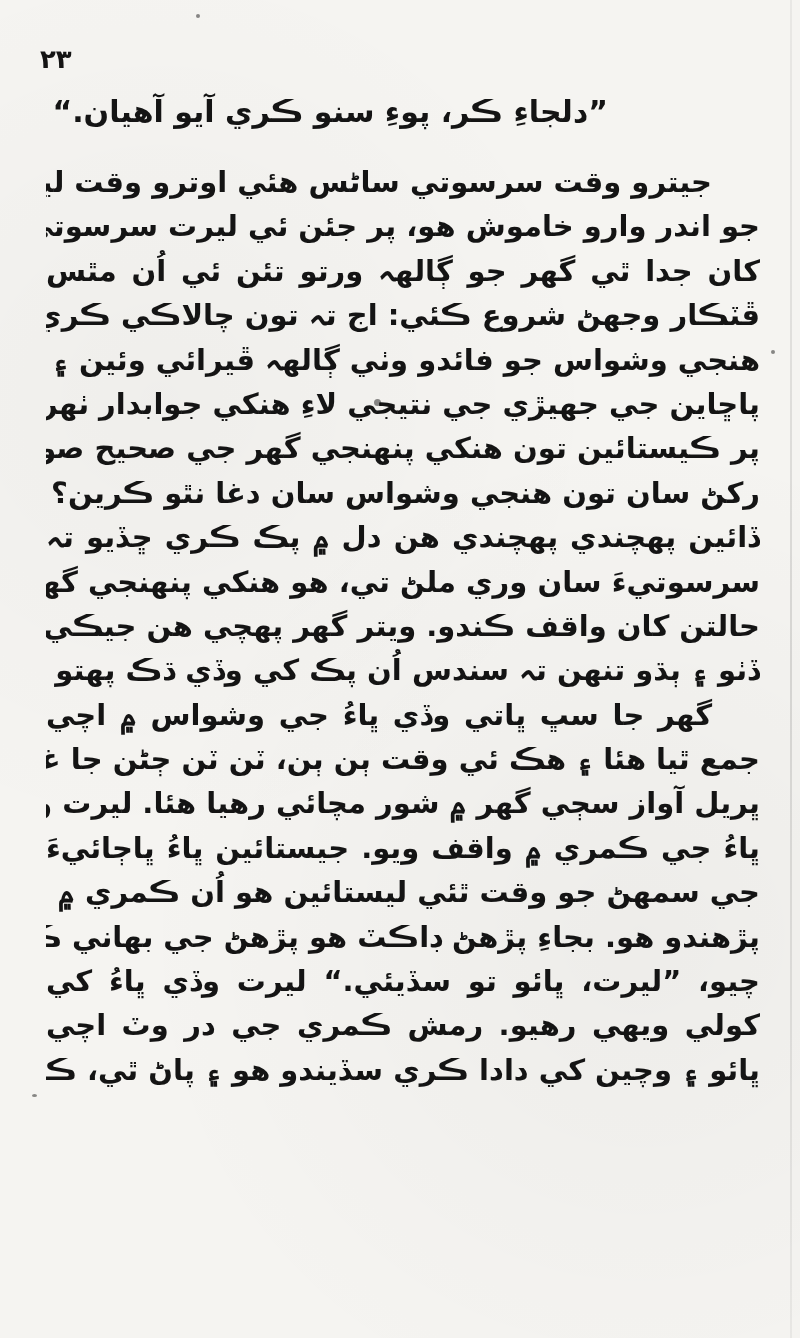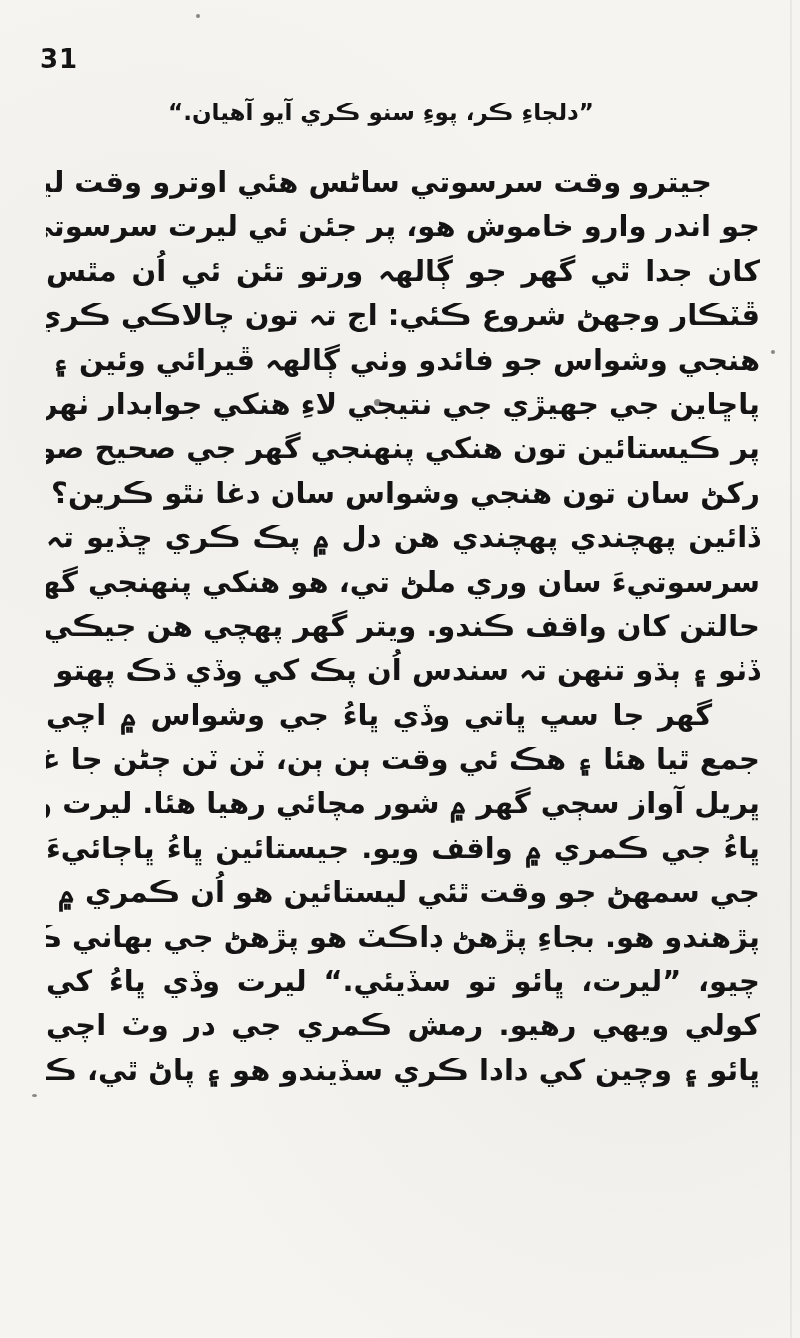--- a/index.html
+++ b/index.html
@@ -37,26 +37,26 @@
       position: absolute;
       left: 40px;
       top: 44px;
       font-size: 26px;
       font-weight: bold;
       direction: rtl;
       letter-spacing: 1px;
     }
     .heading {
       position: absolute;
-      left: 146px;
+      left: 138px;
       width: 470px;
       top: 88px;
       direction: rtl;
       text-align: center;
-      font-size: 23px;
+      font-size: 30px;
       font-weight: bold;
       line-height: 48px;
       white-space: nowrap;
     }
     .body-text {
       position: absolute;
       left: 46px;
       top: 160px;
       width: 714px;
       direction: rtl;
@@ -83,21 +83,21 @@
       border-radius: 50%;
       background: rgba(0,0,0,0.45);
     }
   </style>
 </head>
 <body>
 
 <div class="page">
   <div class="right-edge"></div>
 
-  <div class="page-number">31</div>
+  <div class="page-number">٢٣</div>
 
   <div class="heading">”دلجاءِ ڪر، پوءِ سنو ڪري آيو آهيان.“</div>
 
   <div class="body-text">
     <div class="line indent">جيترو وقت سرسوتي ساڻس هئي اوترو وقت ليرت</div>
     <div class="line">جو اندر وارو خاموش هو، پر جئن ئي ليرت سرسوتيءَ</div>
     <div class="line">کان جدا ٿي گهر جو ڳالهہ ورتو تئن ئي اُن مٿس</div>
     <div class="line">ڦٽڪار وجهڻ شروع ڪئي: اج تہ تون چالاڪي ڪري،</div>
     <div class="line">هنجي وشواس جو فائدو وٺي ڳالهہ ڦيرائي وئين ۽ هيڪاري</div>
     <div class="line">پاڇاين جي جهيڙي جي نتيجي لاءِ هنکي جوابدار ٺهرايئہ</div>

